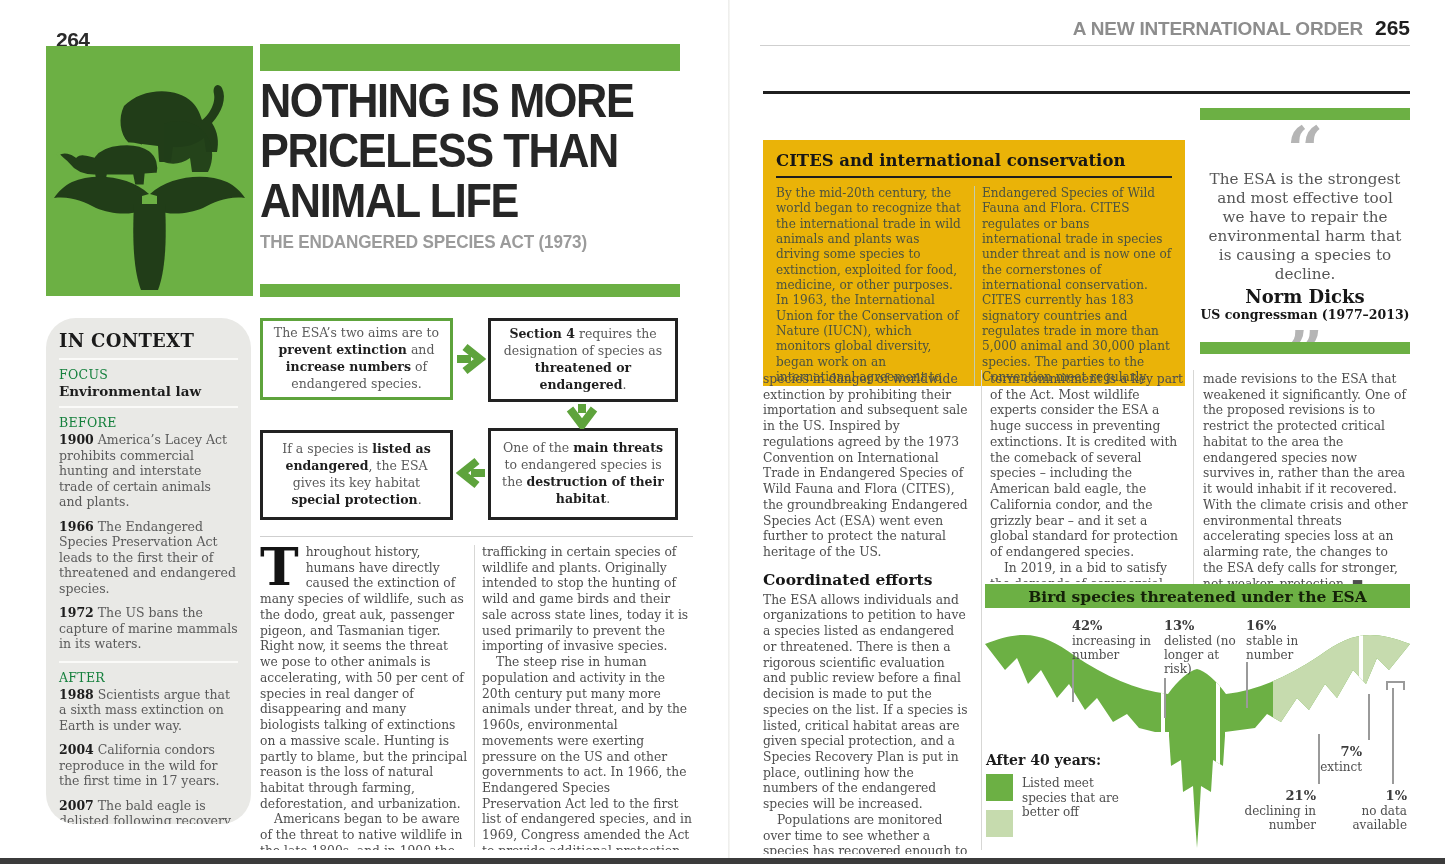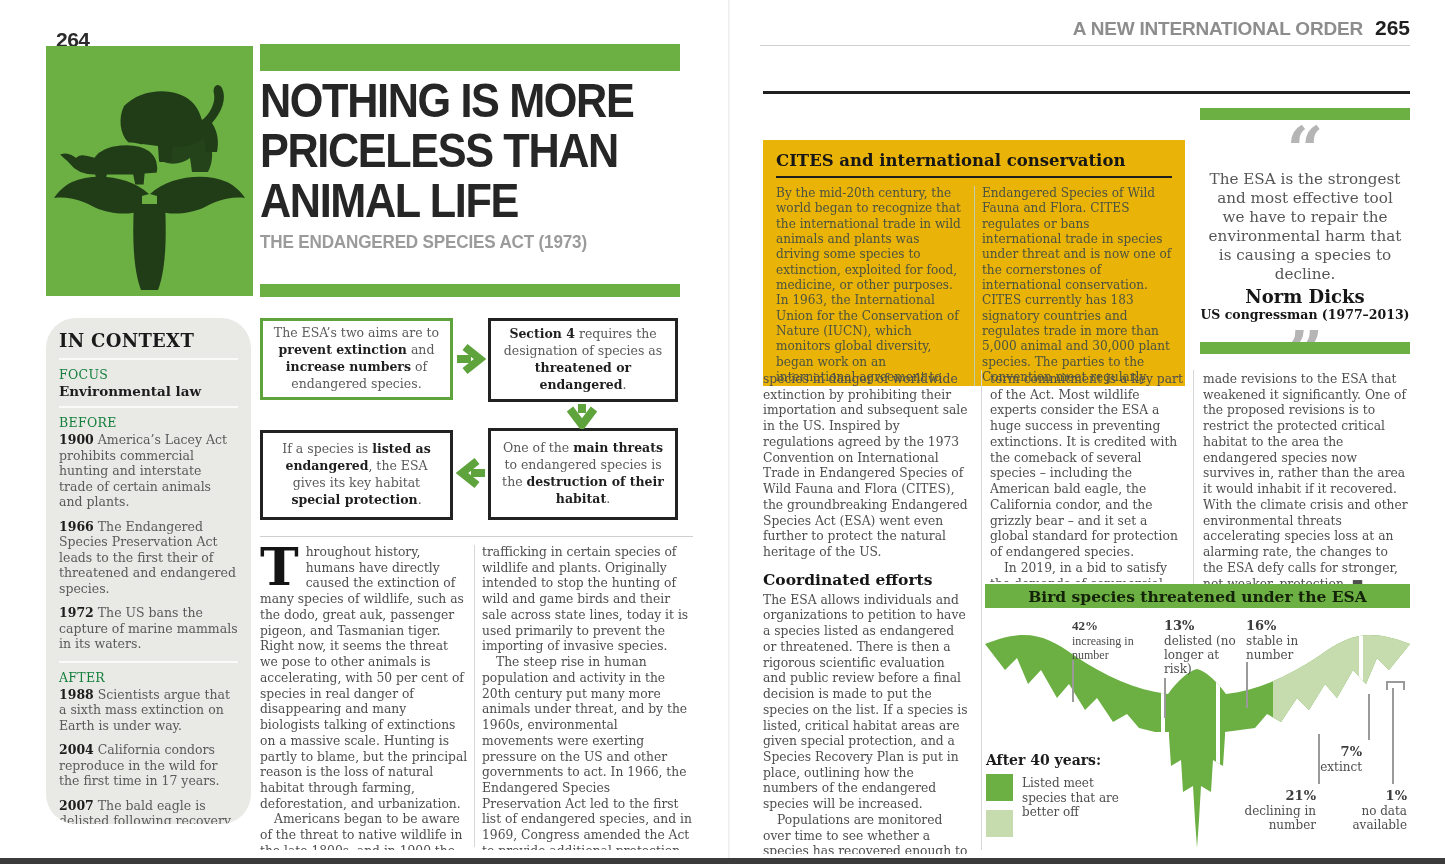--- a/index.html
+++ b/index.html
@@ -214,21 +214,21 @@
     </defs>
     <g clip-path="url(#eagleclip)">
       <rect x="0" y="0" width="425" height="243" fill="#6cb044"></rect>
       <rect x="288" y="0" width="137" height="243" fill="#c6dbae"></rect>
       <rect x="176" y="0" width="4" height="243" fill="#ffffff"></rect>
       <rect x="231" y="0" width="4" height="243" fill="#ffffff"></rect>
       <rect x="374" y="0" width="4" height="243" fill="#ffffff"></rect>
     </g>
   </svg>
 
-  <div class="abs seg-label" style="left:1072px;top:618px;width:88px;font-family:Liberation Serif, serif;">
+  <div class="abs seg-label" style="left:1072px;top:618px;width:88px;">
     <span class="pct">42%</span><br>
     <span>increasing in number</span>
   </div>
   <div class="callout" style="left:1072px;top:660px;height:42px;"></div>
 
   <div class="abs seg-label" style="left:1164px;top:618px;width:80px;">
     <span class="pct">13%</span><br>
     <span>delisted (no longer at risk)</span>
   </div>
   <div class="callout" style="left:1164px;top:678px;height:40px;"></div>

